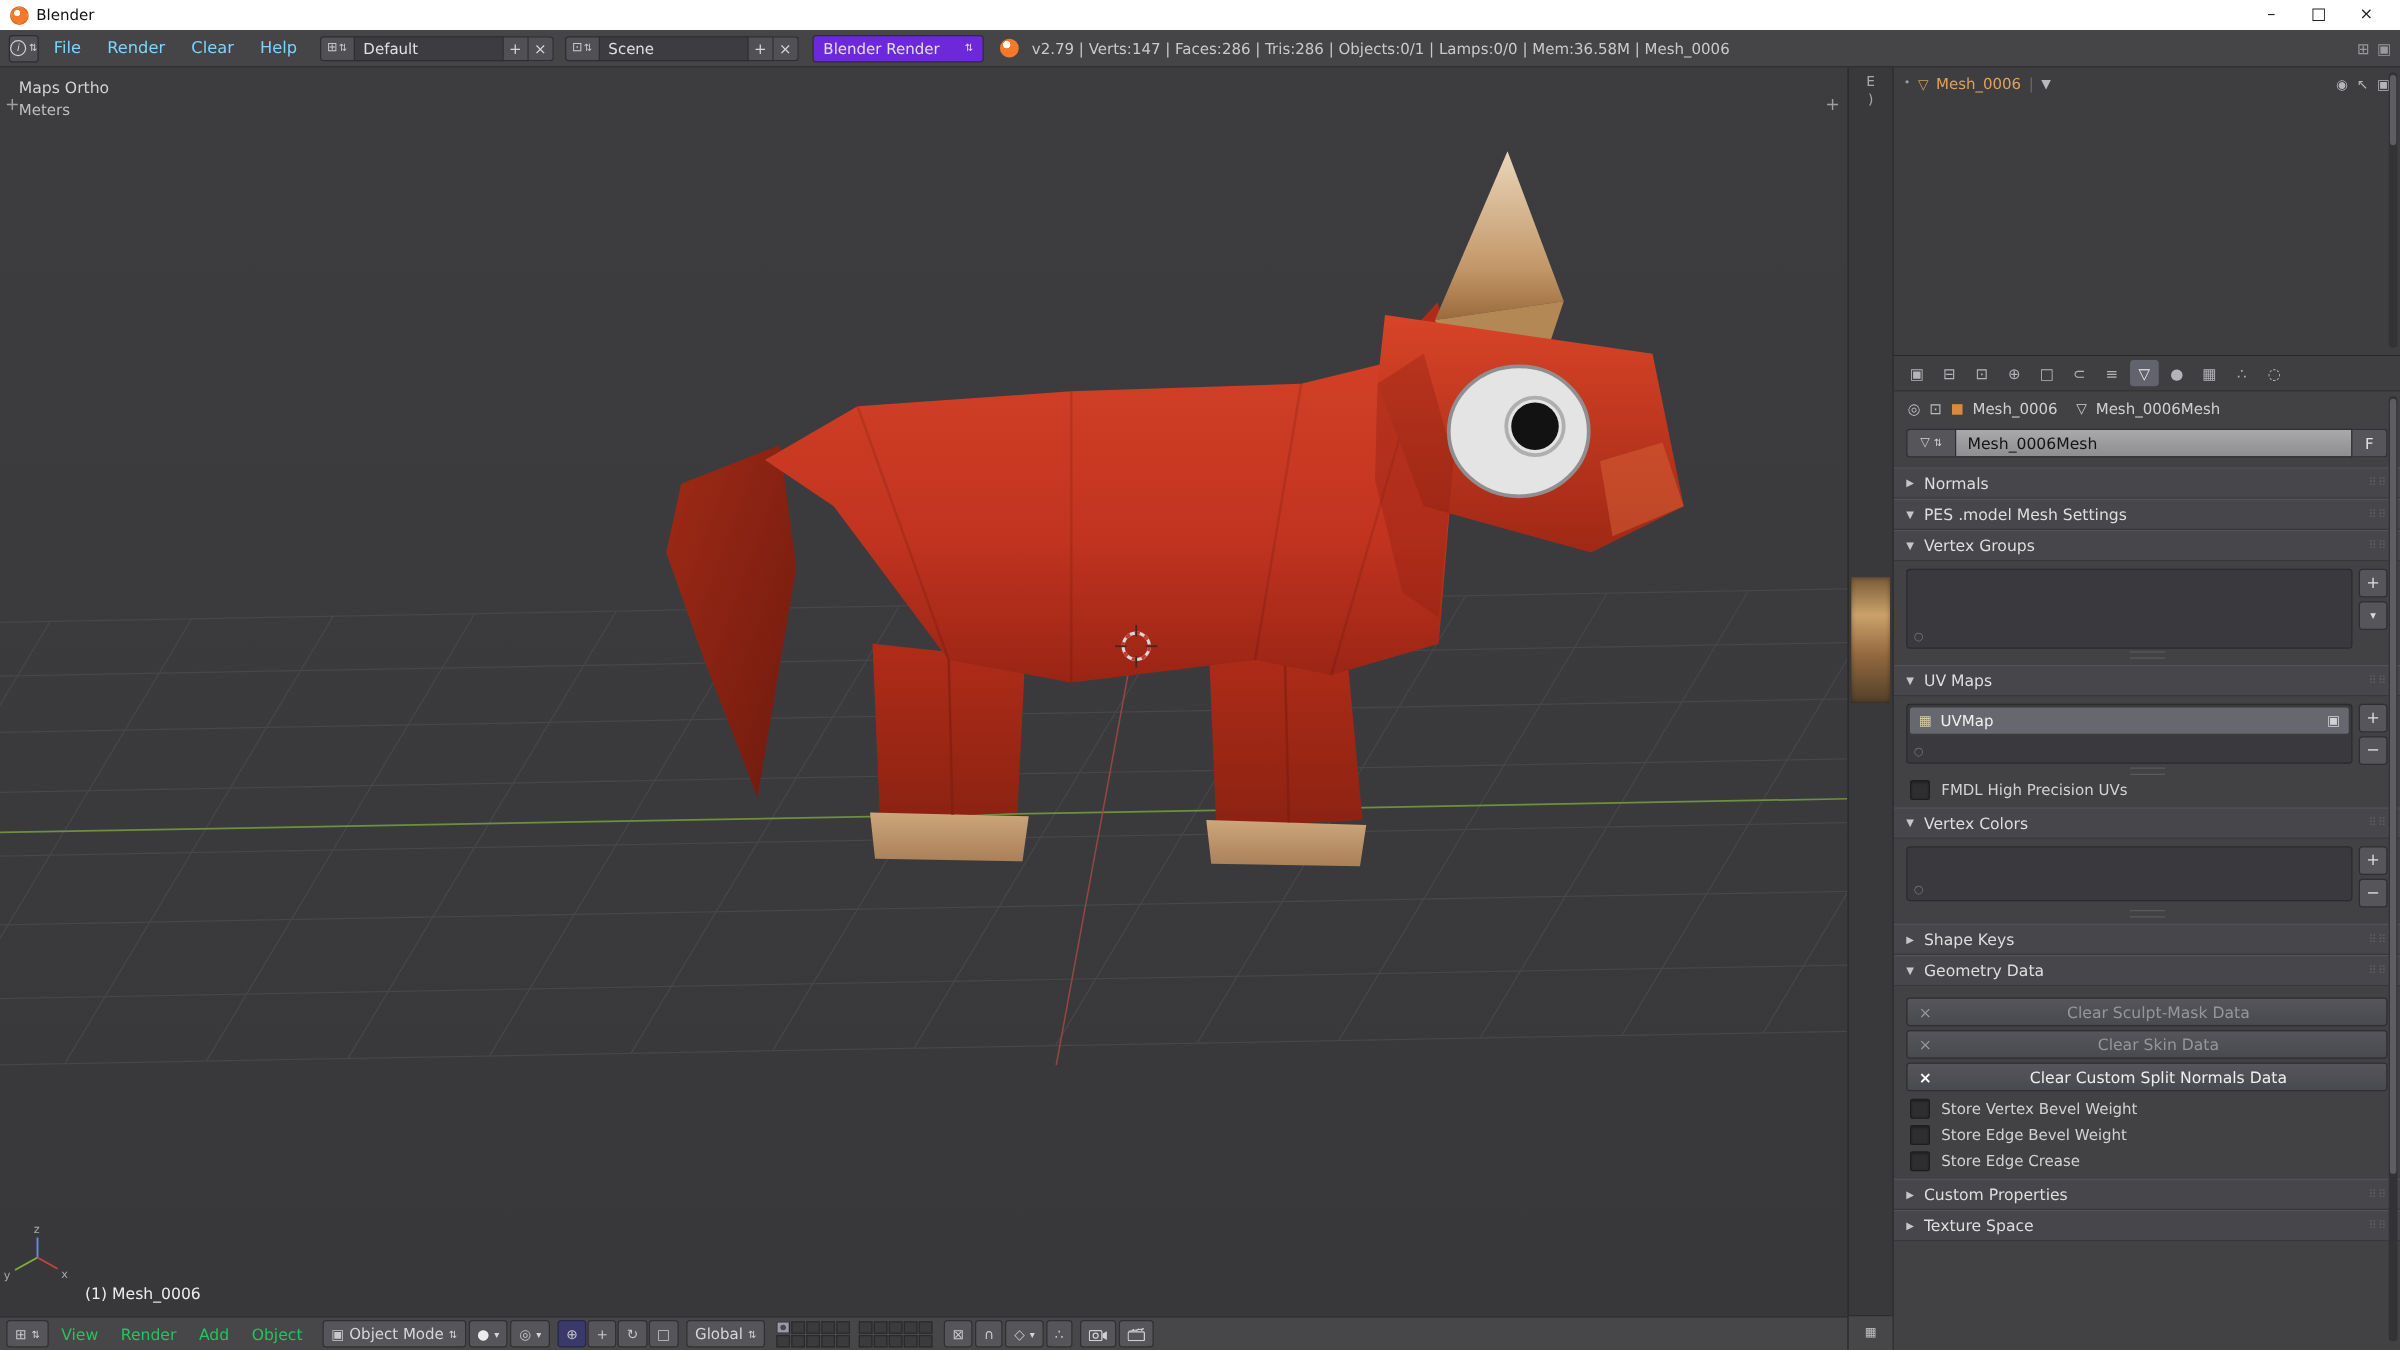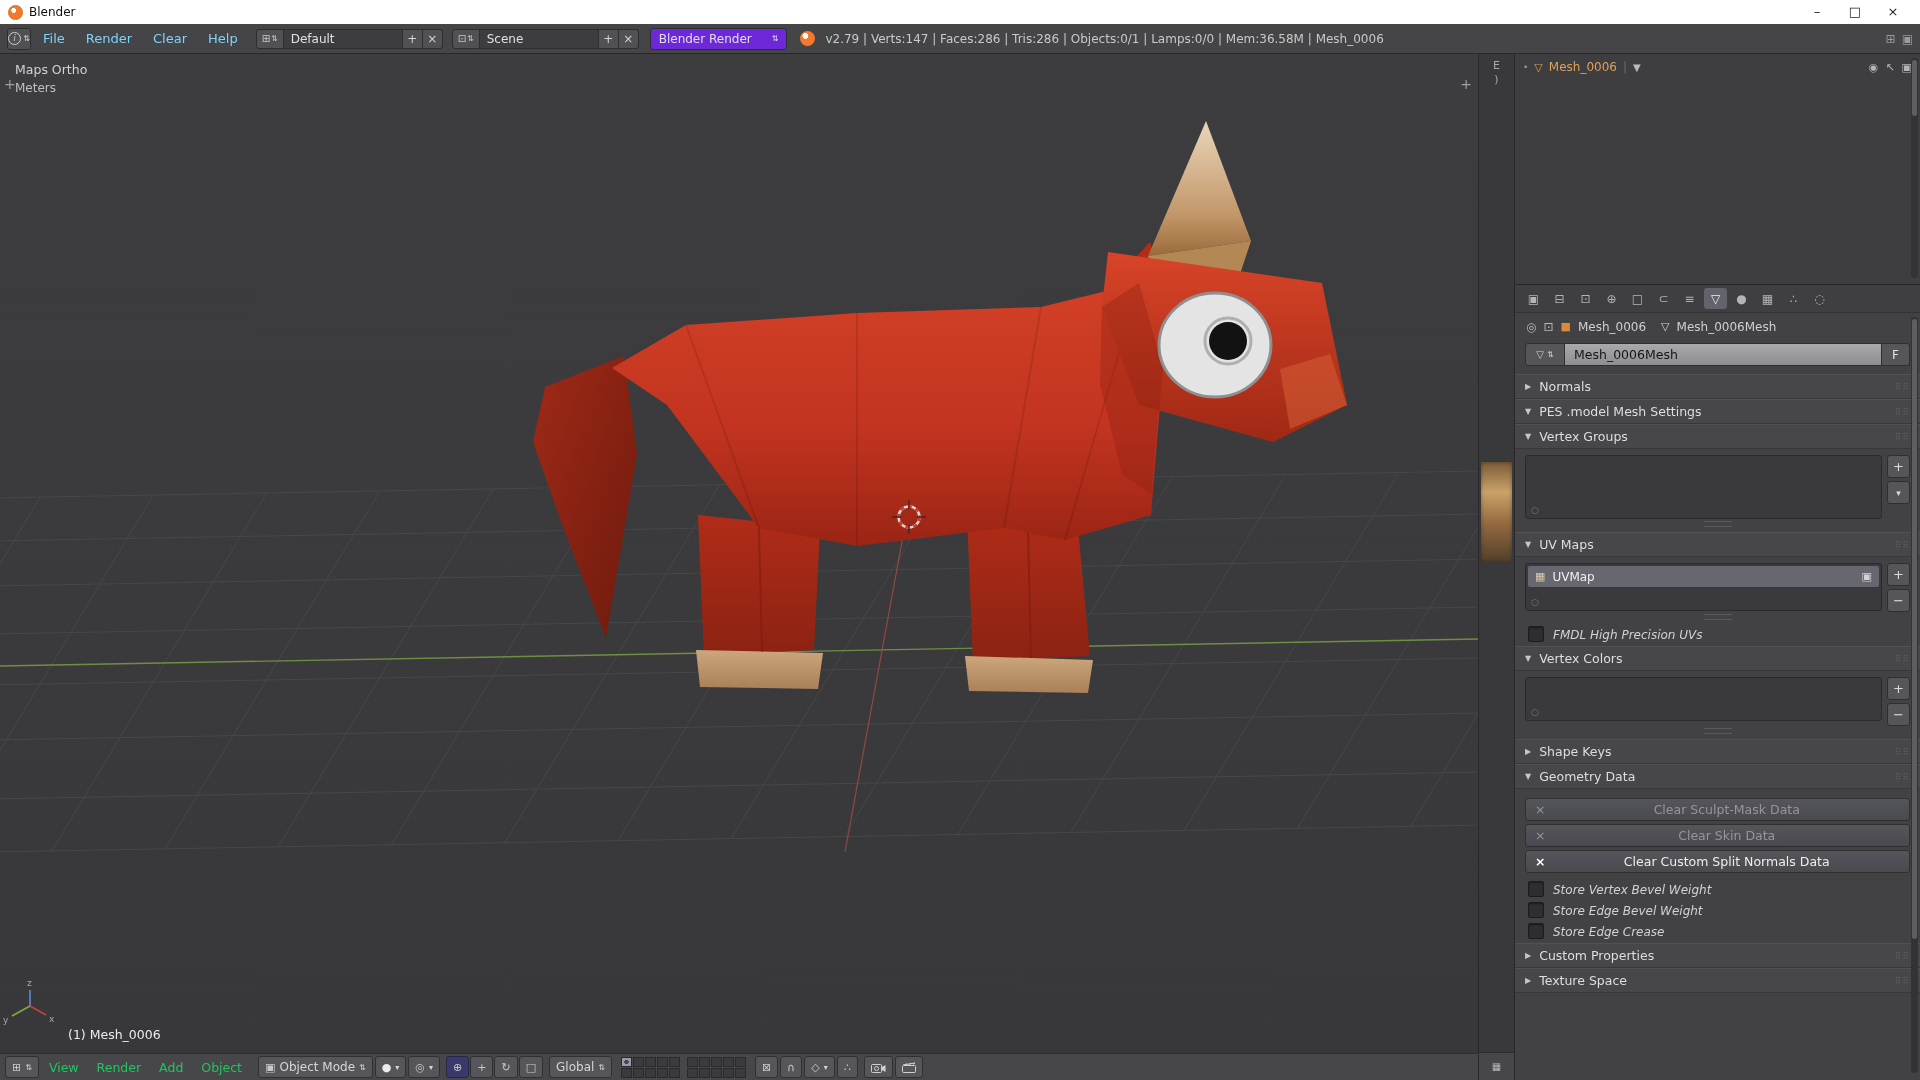--- a/index.html
+++ b/index.html
@@ -113,21 +113,21 @@
   .well .corner{position:absolute;left:5px;bottom:3px;color:#77777c;font-size:9px;}
   .btncol{display:flex;flex-direction:column;gap:3px;}
   .sqbtn{width:21px;height:21px;background:#56565a;border:1px solid #2f2f33;border-radius:3px;
          color:#dcdcdc;display:flex;align-items:center;justify-content:center;font-size:13px;}
   .wellgrip{height:9px;display:flex;align-items:center;justify-content:center;}
   .wellgrip span{display:block;width:28px;height:4px;border-top:1px solid #5a5a5e;border-bottom:1px solid #5a5a5e;}
   .uvrow{display:flex;align-items:center;gap:7px;height:21px;margin:2px;background:#67676f;
          border-radius:2px;padding:0 7px;color:#efefef;}
   .uvrow .ic{font-size:11px;color:#d9c9a9;}
   .uvrow .cam{margin-left:auto;color:#d2d2d6;font-size:11px;}
-  .cbrow{display:flex;align-items:flex-end;gap:9px;height:21px;padding:0 3px;color:#d2d2d2;font-style:italic;}
+  .cbrow{display:flex;align-items:center;gap:9px;height:21px;padding:0 3px;color:#d2d2d2;}
   .cb{width:14px;height:14px;background:#2e2e31;border:1px solid #1d1d1f;border-radius:2px;
       box-shadow:inset 0 1px 2px #00000066;flex:0 0 auto;}
   .gbtn{display:flex;align-items:center;height:21px;background:linear-gradient(#55555a,#494a4f);
         border:1px solid #2f2f33;border-radius:3px;margin:3px 0;padding:0 9px;gap:8px;
         color:#96969a;font-size:12.5px;}
   .gbtn .lbl{flex:1;text-align:center;}
   .gbtn.enabled{color:#ededed;}
   .gbtn.enabled .x{color:#ffffff;font-weight:bold;}
 </style>
 </head>

